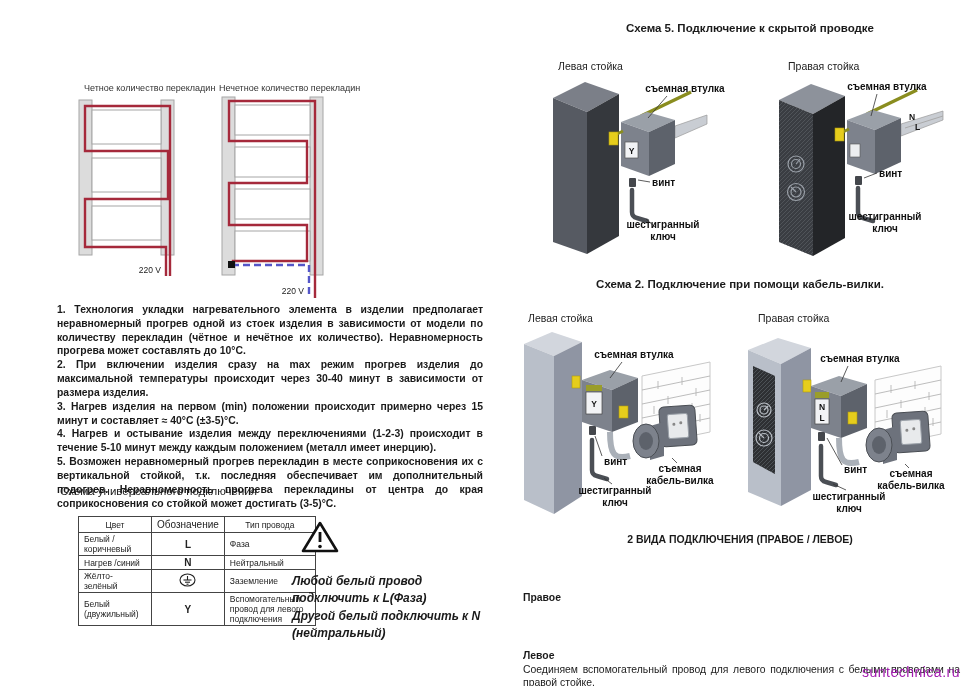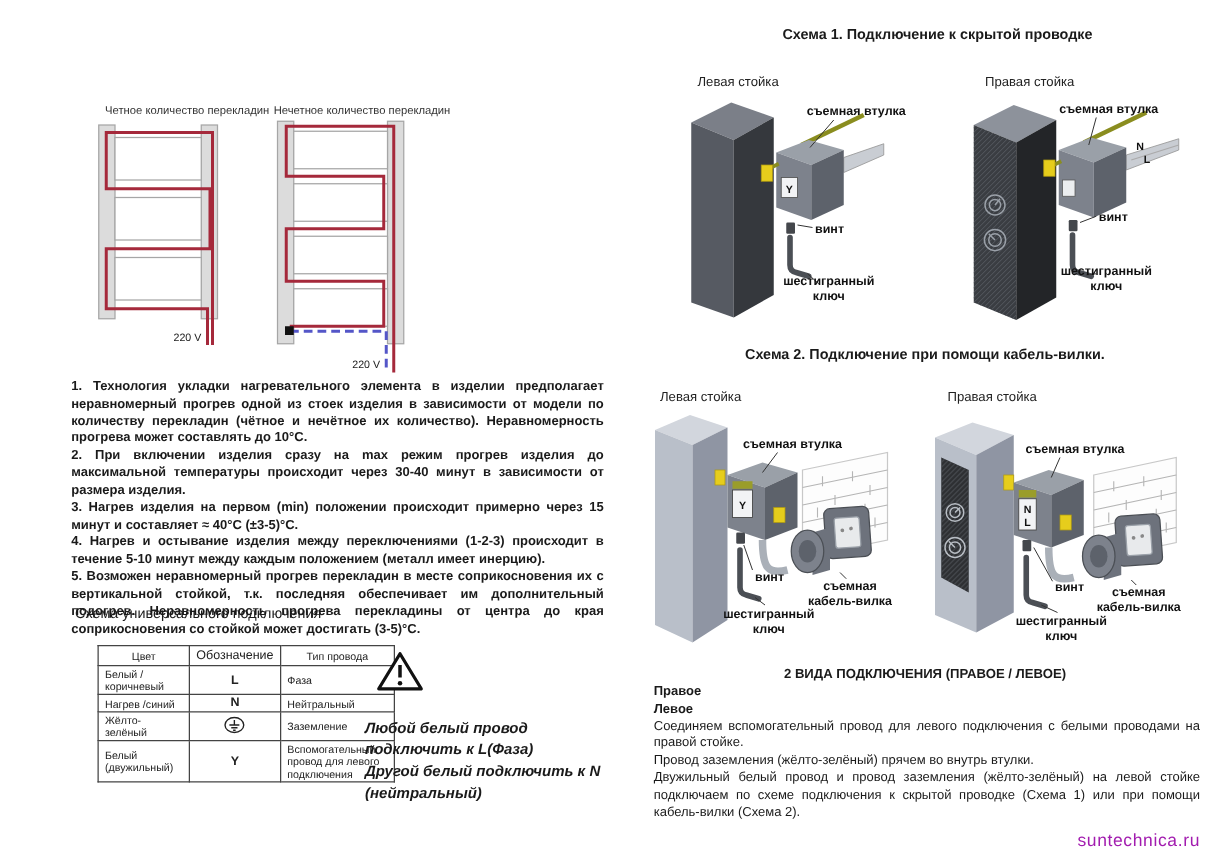--- a/index.html
+++ b/index.html
@@ -19,21 +19,21 @@
   .wt-color{width:62px;}
   .wt-mark{width:58px;text-align:center;font-weight:bold;font-size:10px;}
   .wt-type{width:80px;}
   .warning{position:absolute;left:292px;top:520px;width:200px;}
   .warning .wtext{font-size:12px;font-weight:bold;font-style:italic;line-height:1.45;margin-top:15px;}
   .rtitle{position:absolute;text-align:center;font-size:11.5px;font-weight:bold;}
   .stand-label{position:absolute;font-size:10.5px;color:#222;}
   .two-types-head{position:absolute;left:530px;top:533px;width:420px;text-align:center;font-size:10.5px;font-weight:bold;}
   .two-types{position:absolute;left:523px;top:547px;width:437px;font-size:10.4px;line-height:1.33;text-align:justify;}
   .two-types p{margin:0;}
-  .two-types .bold-line{font-weight:bold;text-align:left;}
+  .two-types .bold-line{font-weight:bold;text-align:left;margin-top:44px;}
   .watermark{position:absolute;right:10px;bottom:6px;font-size:14px;color:#a21caf;letter-spacing:.5px;}
   
   .dlabel{font-family:"Liberation Sans",sans-serif;font-size:10px;font-weight:bold;fill:#111;}
   .dlabel-s{font-family:"Liberation Sans",sans-serif;font-size:8.5px;font-weight:bold;fill:#111;}
   .volt{font-family:"Liberation Sans",sans-serif;font-size:8.5px;fill:#222;}
   .ldr{stroke:#333;stroke-width:0.8;}
   .brick{stroke:#b5b5b5;stroke-width:0.9;fill:none;}
 </style>
 </head>
 <body>
@@ -126,21 +126,21 @@
       <path d="M20,3 L37,31 L3,31 Z" fill="#fff" stroke="#111" stroke-width="2.6" stroke-linejoin="round"></path>
       <rect x="18.6" y="12" width="2.8" height="10" fill="#111"></rect>
       <circle cx="20" cy="26.5" r="1.8" fill="#111"></circle>
     </svg>
     <div class="wtext">
       <div>Любой белый провод подключить к L(Фаза)</div>
       <div>Другой белый подключить к N (нейтральный)</div>
     </div>
   </div>
 
-  <div class="rtitle" style="left:540px;top:22px;width:420px">Схема 1. Подключение к скрытой проводке</div>
+  <div class="rtitle" style="left:540px;top:22px;width:420px">Схема 5. Подключение к скрытой проводке</div>
   <div class="stand-label" style="left:558px;top:60px">Левая стойка</div>
   <div class="stand-label" style="left:788px;top:60px">Правая стойка</div>
 
   <svg class="abs" style="left:545px;top:72px" width="225" height="195" viewBox="0 0 225 195">
     <g>
       <polygon points="8,26 40,10 74,22 42,40" fill="#7b7f88"></polygon>
       <polygon points="8,26 42,40 42,182 8,170" fill="#565a62"></polygon>
       <polygon points="42,40 74,22 74,164 42,182" fill="#35383d"></polygon>
     </g>
     <path d="M96,44 L146,20" stroke="#8a8d1f" stroke-width="3.5"></path>

